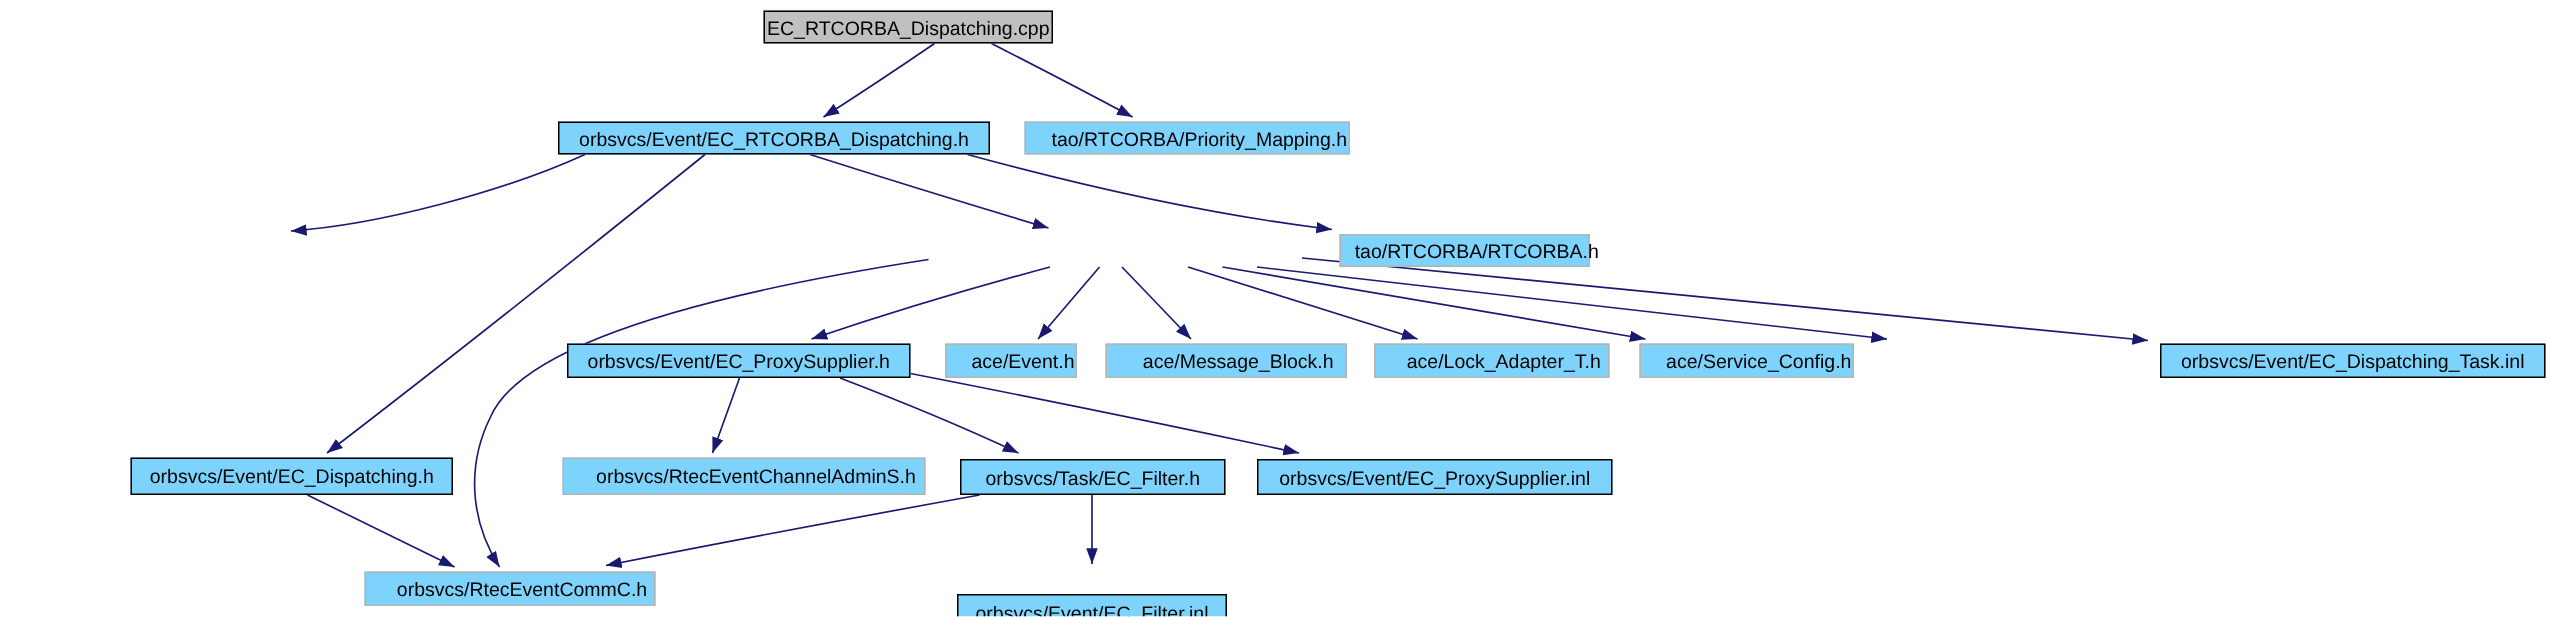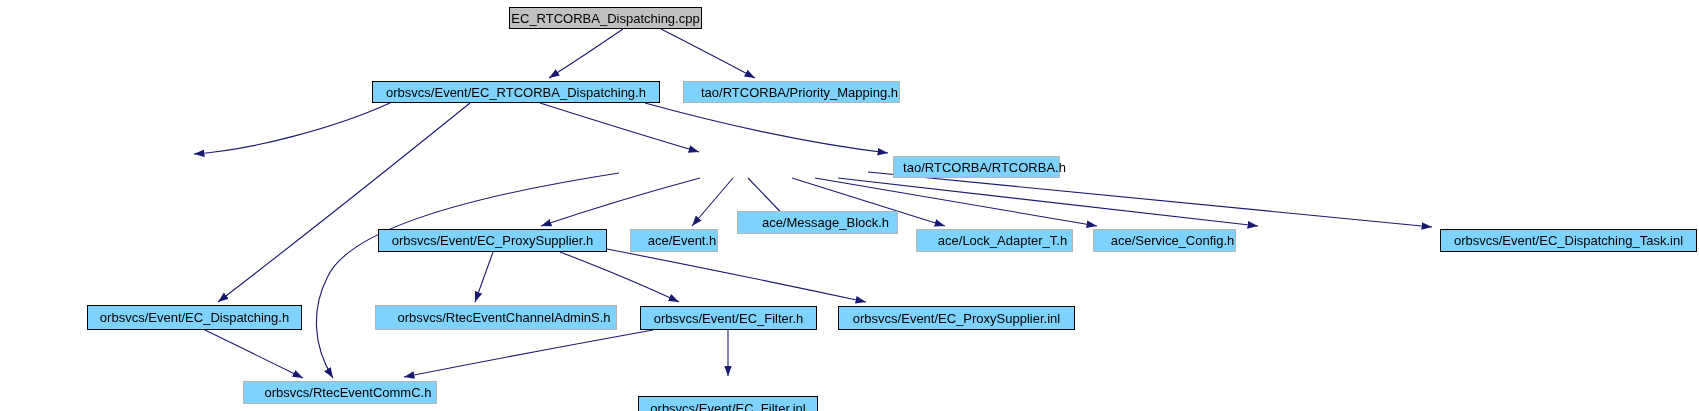--- a/index.html
+++ b/index.html
@@ -61,26 +61,26 @@
 
   <div class="node root" style="left:509px;top:7px;width:193px;height:22px;">EC_RTCORBA_Dispatching.cpp</div>
 
   <div class="node" style="left:372px;top:81px;width:288px;height:22px;">orbsvcs/Event/EC_RTCORBA_Dispatching.h</div>
   <div class="node gray" style="left:683px;top:81px;width:217px;height:22px;">tao/RTCORBA/Priority_Mapping.h</div>
 
   <div class="node gray" style="left:893px;top:144px;width:167px;height:22px;margin-top:12px;">tao/RTCORBA/RTCORBA.h</div>
 
   <div class="node" style="left:378px;top:229px;width:229px;height:23px;">orbsvcs/Event/EC_ProxySupplier.h</div>
   <div class="node gray" style="left:630px;top:229px;width:88px;height:23px;">ace/Event.h</div>
-  <div class="node gray" style="left:737px;top:211px;width:161px;height:23px;">ace/Message_Block.h</div>
+  <div class="node gray" style="left:737px;top:229px;width:161px;height:23px;">ace/Message_Block.h</div>
   <div class="node gray" style="left:916px;top:229px;width:157px;height:23px;">ace/Lock_Adapter_T.h</div>
   <div class="node gray" style="left:1093px;top:229px;width:143px;height:23px;">ace/Service_Config.h</div>
   <div class="node" style="left:1440px;top:229px;width:257px;height:23px;">orbsvcs/Event/EC_Dispatching_Task.inl</div>
 
   <div class="node" style="left:87px;top:305px;width:215px;height:25px;">orbsvcs/Event/EC_Dispatching.h</div>
   <div class="node gray" style="left:375px;top:305px;width:242px;height:25px;">orbsvcs/RtecEventChannelAdminS.h</div>
-  <div class="node" style="left:640px;top:306px;width:177px;height:24px;">orbsvcs/Event/EC_Filter.h</div>
+  <div class="node" style="left:640px;top:306px;width:177px;height:24px;">orbsvcs/Task/EC_Filter.h</div>
   <div class="node" style="left:838px;top:306px;width:237px;height:24px;">orbsvcs/Event/EC_ProxySupplier.inl</div>
 
   <div class="node gray" style="left:243px;top:381px;width:194px;height:23px;">orbsvcs/RtecEventCommC.h</div>
   <div class="node" style="left:638px;top:396px;width:180px;height:24px;">orbsvcs/Event/EC_Filter.inl</div>
 
 </div>
 
 </body></html>

